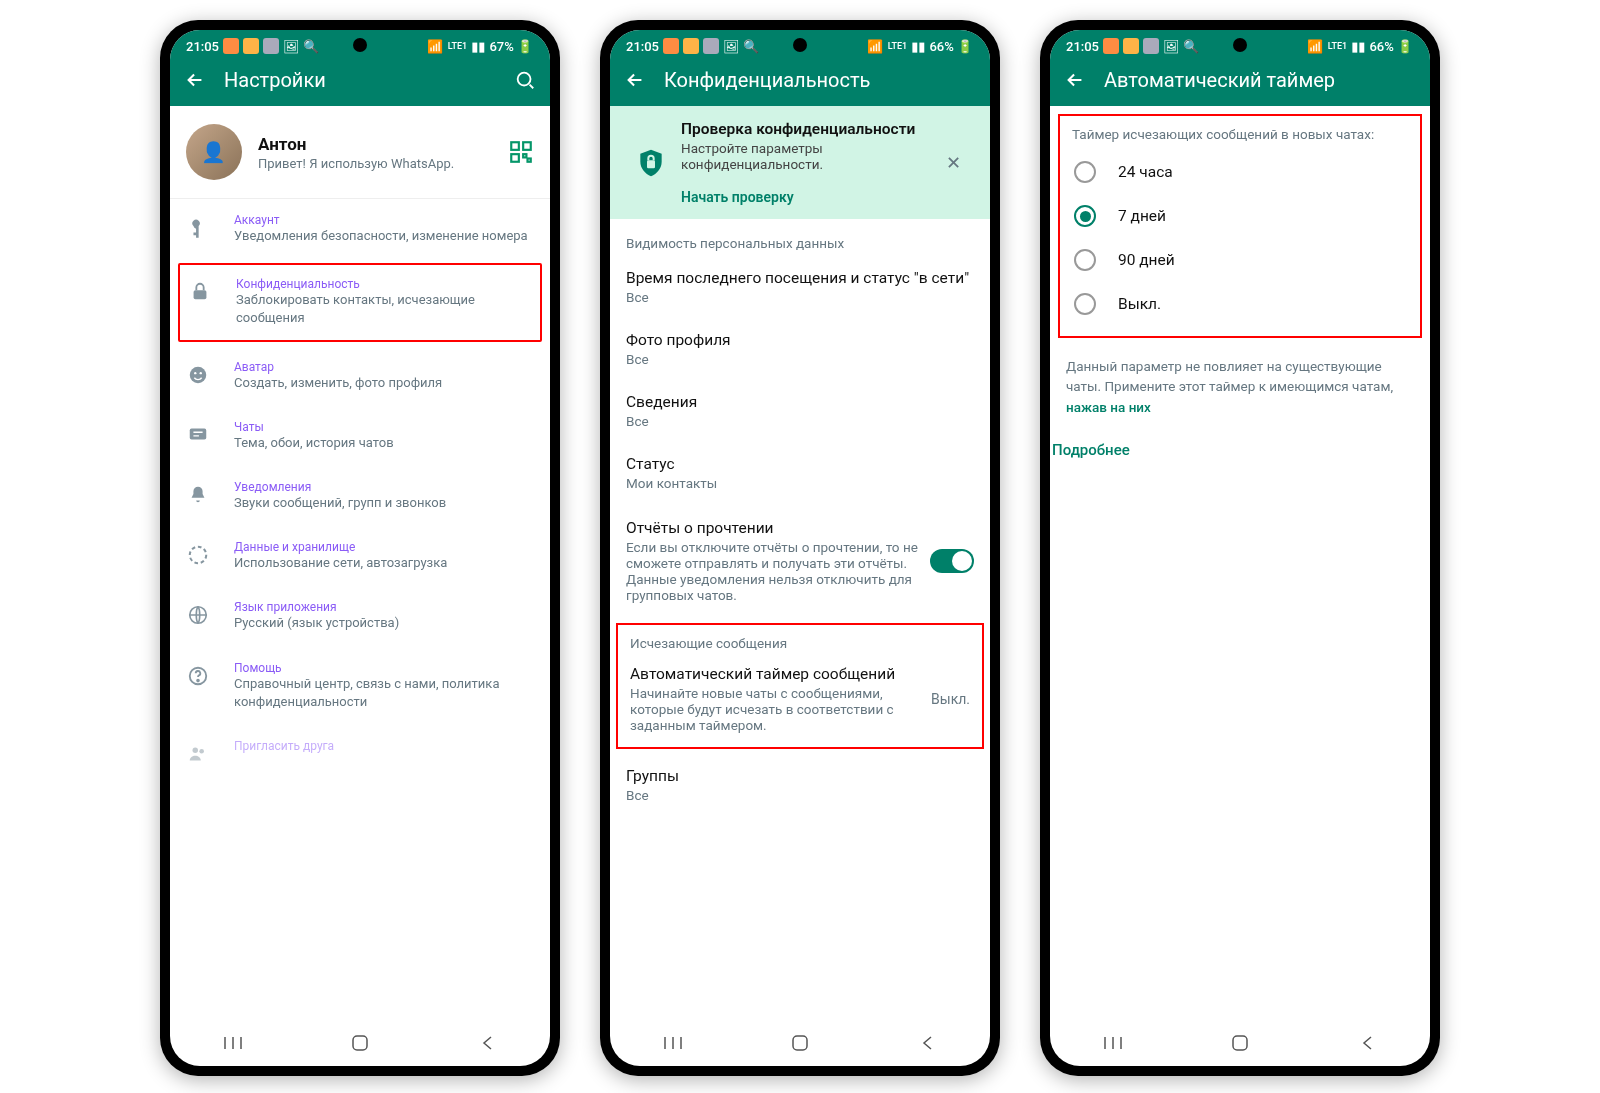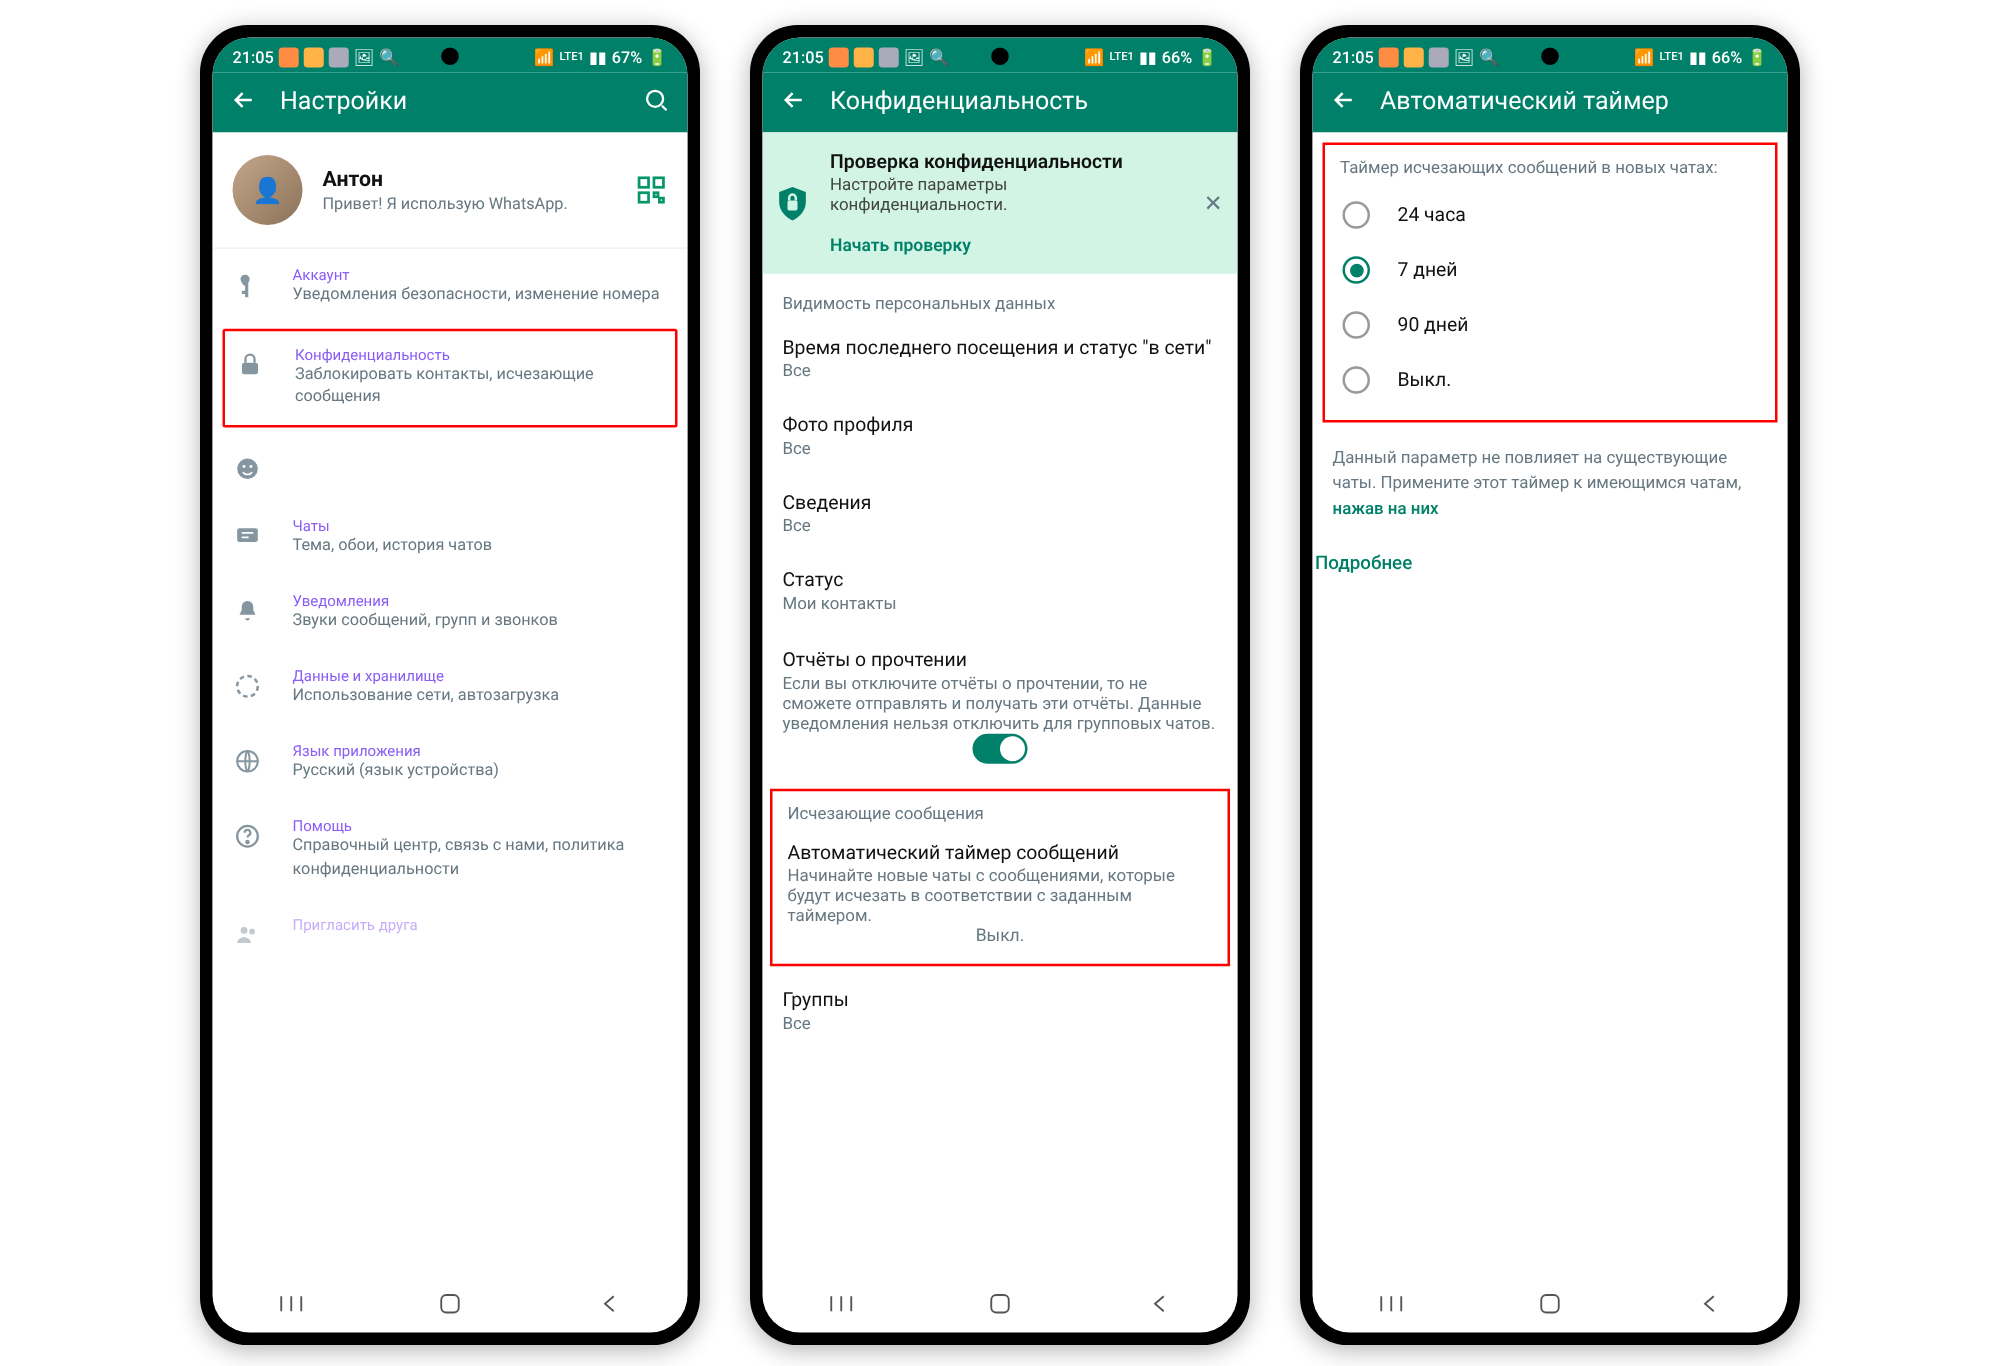--- a/index.html
+++ b/index.html
@@ -95,34 +95,34 @@
 .li-texts { flex: 1; }
 .li-title { font-size: 12px; color: #8b5cf6; }
 .li-sub { font-size: 13px; color: #667781; margin-top: 0; line-height: 1.4; }
 .highlight { border: 2px solid #ff0000; margin: 4px 8px; border-radius: 2px; }
 .highlight .li { padding: 12px 8px; }
 
 .banner {
   background: #d1f4e5;
   display: flex;
   align-items: center;
-  padding: 14px 8px;
+  padding: 14px 25px;
   gap: 14px;
 }
 .banner-icon { width: 32px; height: 32px; color: #008069; flex-shrink:0; }
 .banner-texts { flex: 1; }
 .banner-title { font-size: 15.5px; font-weight: 600; color: #111; }
 .banner-sub { font-size: 13.5px; color: #444; margin-top: 2px; }
 .banner-action { font-size: 14px; font-weight: 600; color: #008069; margin-top: 17px; }
 .banner-close { color: #667781; font-size: 18px; padding: 4px; }
 .section-label { font-size: 13.5px; color: #667781; padding: 16px 16px 6px 16px; }
 .pref { padding: 12px 16px 14px 16px; }
 .pref-title { font-size: 15.5px; color: #111; }
 .pref-sub { font-size: 13.5px; color: #667781; margin-top: 2px; }
-.pref-row { display: flex; justify-content: space-between; align-items: center; padding: 14px 16px; gap: 0; flex-direction: column; }
+.pref-row { display: flex; justify-content: space-between; align-items: center; padding: 14px 16px; gap: 12px; }
 .pref-row .pref-texts { flex:1; }
 .toggle {
   width: 44px; height: 24px; border-radius: 12px; background: #008069;
   position: relative; flex-shrink: 0;
 }
 .toggle::after {
   content: ""; position: absolute; right: 2px; top: 2px;
   width: 20px; height: 20px; border-radius: 50%; background: #fff;
 }
 .highlight2 { border: 2px solid #ff0000; margin: 6px 6px; padding-bottom: 4px; }
@@ -239,20 +239,24 @@
 
       <div class="li">
         <div class="li-icon">
             <svg width="22" height="22" viewBox="0 0 24 24" fill="#8696a0">
               <circle cx="12" cy="12" r="9"></circle>
               <circle cx="9" cy="10" r="1.3" fill="#fff"></circle>
               <circle cx="15" cy="10" r="1.3" fill="#fff"></circle>
               <path d="M8 15c1 1.5 2.5 2 4 2s3-.5 4-2" stroke="#fff" stroke-width="1.5" fill="none"></path>
             </svg>
           </div>
+        <div class="li-texts">
+          <div class="li-title">Аватар</div>
+          <div class="li-sub">Создать, изменить, фото профиля</div>
+        </div>
       </div>
 
       <div class="li">
         <div class="li-icon">
             <svg width="22" height="22" viewBox="0 0 24 24" fill="#8696a0">
               <rect x="3" y="5" width="18" height="12" rx="2"></rect>
               <path d="M7 9h10M7 13h6" stroke="#fff" stroke-width="1.5"></path>
             </svg>
           </div>
         <div class="li-texts">

